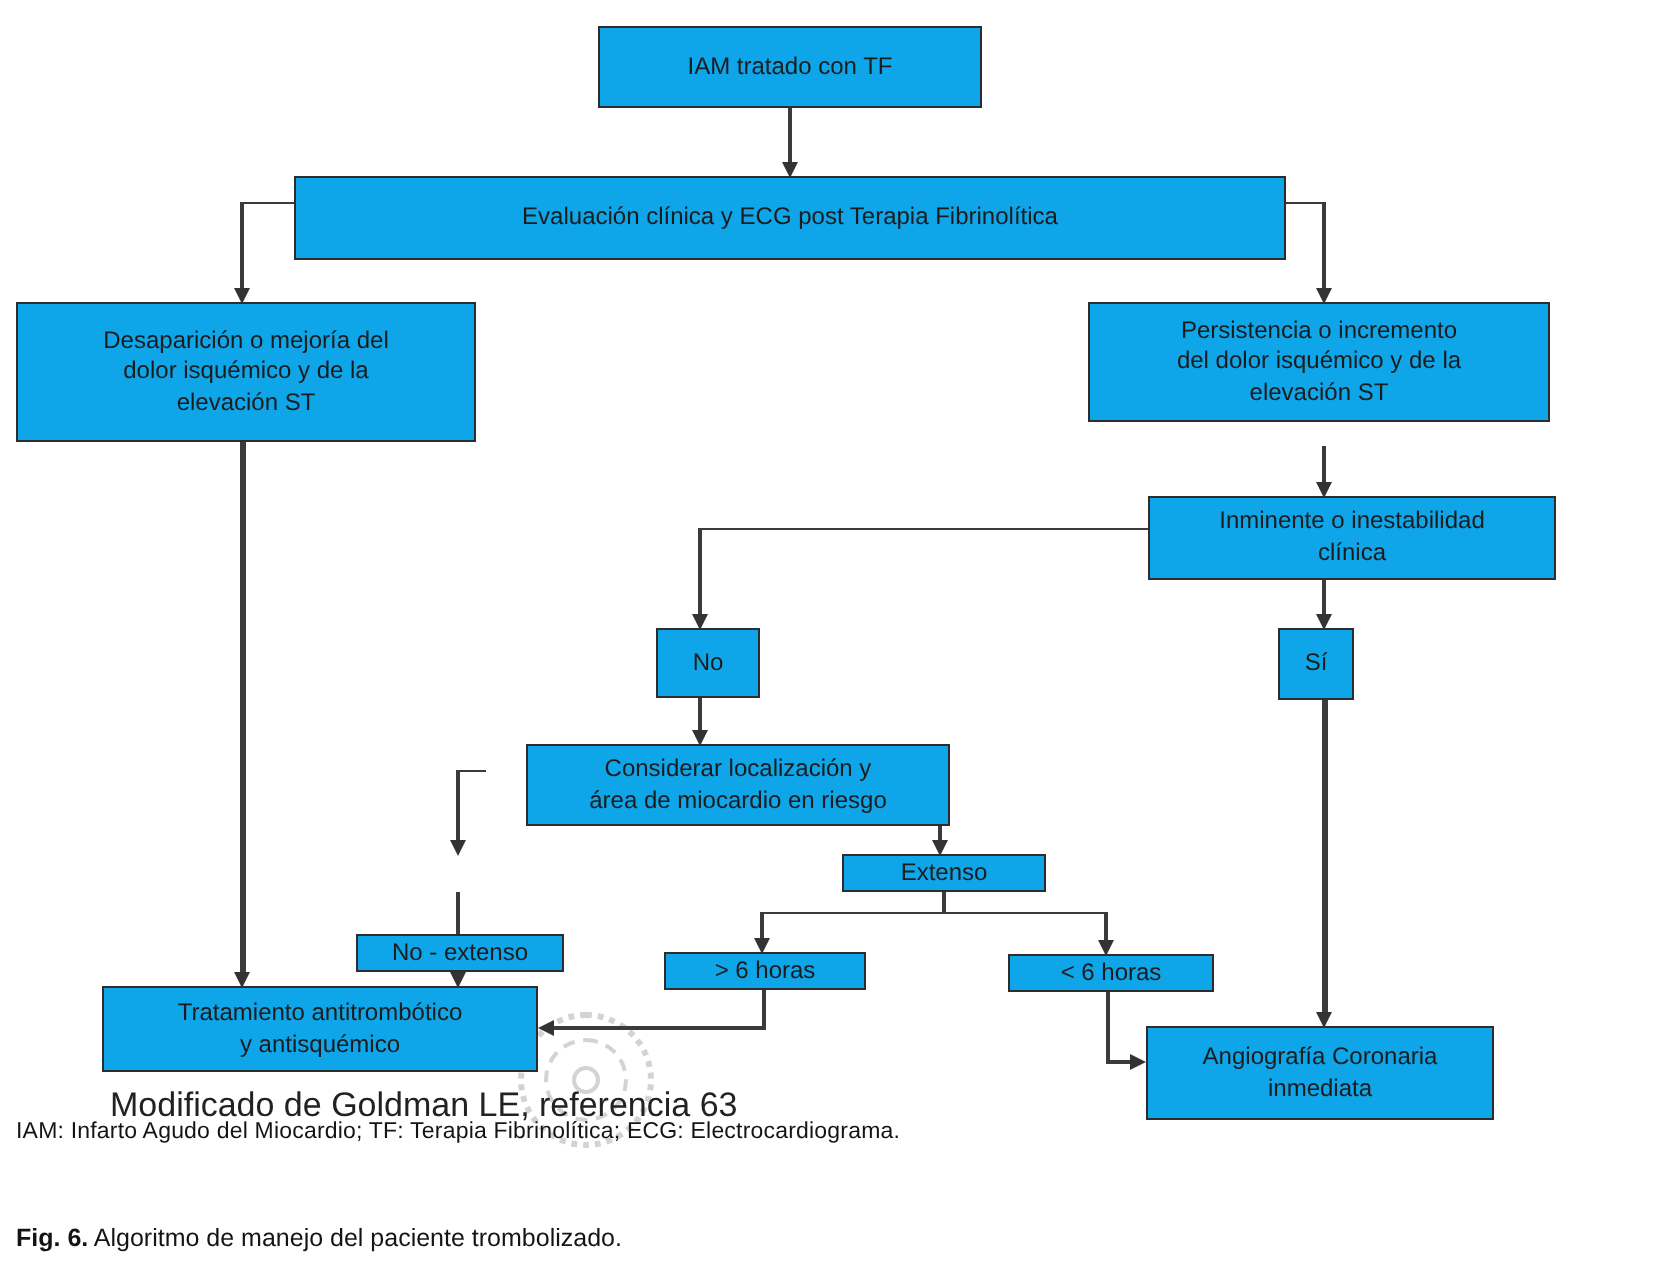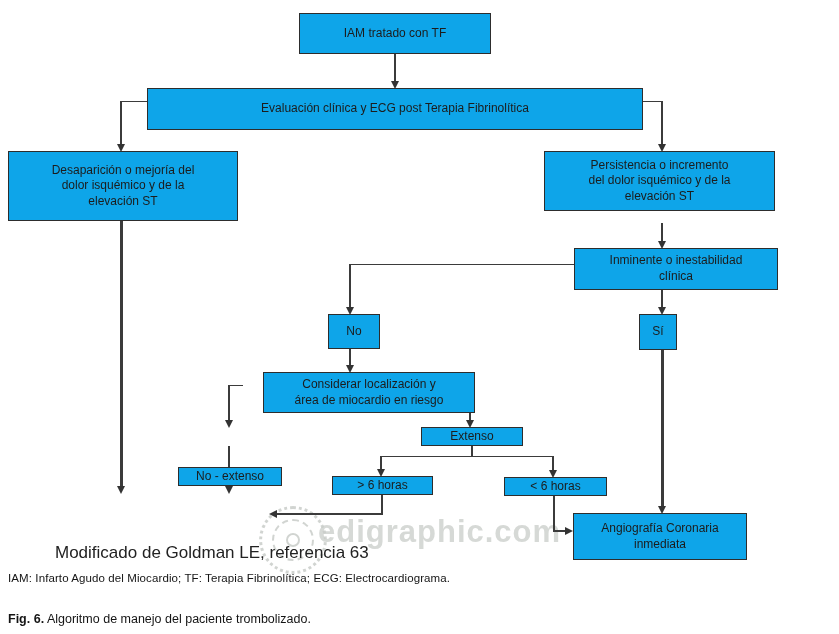--- a/index.html
+++ b/index.html
@@ -24,21 +24,21 @@
   .hline,.vline{position:absolute;background:#3b3b3b;z-index:2;}
   .arr{position:absolute;width:0;height:0;z-index:2;}
   .arr.d{border-left:4px solid transparent;border-right:4px solid transparent;border-top:8px solid #333;}
   .arr.l{border-top:4px solid transparent;border-bottom:4px solid transparent;border-right:8px solid #333;}
   .arr.r{border-top:4px solid transparent;border-bottom:4px solid transparent;border-left:8px solid #333;}
   .credit{
     position:absolute;left:55px;top:543px;
     font-size:17px;color:#222;z-index:3;
   }
   .caption-abbrev{
-    position:absolute;left:8px;top:572px;
+    position:absolute;left:8px;top:560px;
     font-size:11.5px;color:#141414;z-index:3;letter-spacing:0.1px;
   }
   .fig-caption{
     position:absolute;left:8px;top:612px;
     font-size:12.5px;color:#141414;z-index:3;
   }
   .fig-caption .fig-label{font-weight:bold;}
   .watermark-text{
     position:absolute;left:318px;top:514px;
     font-size:31px;font-weight:bold;color:#c9cdc9;
@@ -62,40 +62,41 @@
 </style>
 </head>
 <body>
 
 <div id="stage">
 
   <div class="watermark-logo">
     <div class="inner"></div>
     <div class="core"></div>
   </div>
-  <div class="watermark-text">edigraphic.com</div>
 
   <div class="box" style="left:299px;top:13px;width:192px;height:41px;"><span>IAM tratado con TF</span></div>
   <div class="box" style="left:147px;top:88px;width:496px;height:42px;"><span>Evaluación clínica y ECG post Terapia Fibrinolítica</span></div>
   <div class="box" style="left:8px;top:151px;width:230px;height:70px;"><span>Desaparición o mejoría del
 dolor isquémico y de la
 elevación ST</span></div>
   <div class="box" style="left:544px;top:151px;width:231px;height:60px;"><span>Persistencia o incremento
 del dolor isquémico y de la
 elevación ST</span></div>
   <div class="box" style="left:574px;top:248px;width:204px;height:42px;"><span>Inminente o inestabilidad
 clínica</span></div>
   <div class="box" style="left:328px;top:314px;width:52px;height:35px;"><span>No</span></div>
   <div class="box" style="left:639px;top:314px;width:38px;height:36px;"><span>Sí</span></div>
   <div class="box" style="left:251px;top:372px;width:212px;height:41px;margin-left:12px;"><span>Considerar localización y
 área de miocardio en riesgo</span></div>
   <div class="box" style="left:178px;top:427px;width:104px;height:19px;margin-top:40px;"><span>No - extenso</span></div>
   <div class="box" style="left:421px;top:427px;width:102px;height:19px;"><span>Extenso</span></div>
   <div class="box" style="left:332px;top:476px;width:101px;height:19px;"><span>&gt; 6 horas</span></div>
   <div class="box" style="left:504px;top:477px;width:103px;height:19px;"><span>&lt; 6 horas</span></div>
+  <div class="box" style="left:51px;top:493px;width:218px;height:43px;"><span>Tratamiento antitrombótico
+y antisquémico</span></div>
   <div class="box" style="left:573px;top:513px;width:174px;height:47px;"><span>Angiografía Coronaria
 inmediata</span></div>
 
   <div class="vline" style="left:394px;top:54px;width:2px;height:28px;"></div>
   <div class="arr d" style="left:391px;top:81px;"></div>
 
   <div class="hline" style="left:122px;top:101px;width:25px;height:1px;"></div>
   <div class="vline" style="left:120px;top:101px;width:2px;height:43px;"></div>
   <div class="arr d" style="left:117px;top:144px;"></div>
 

